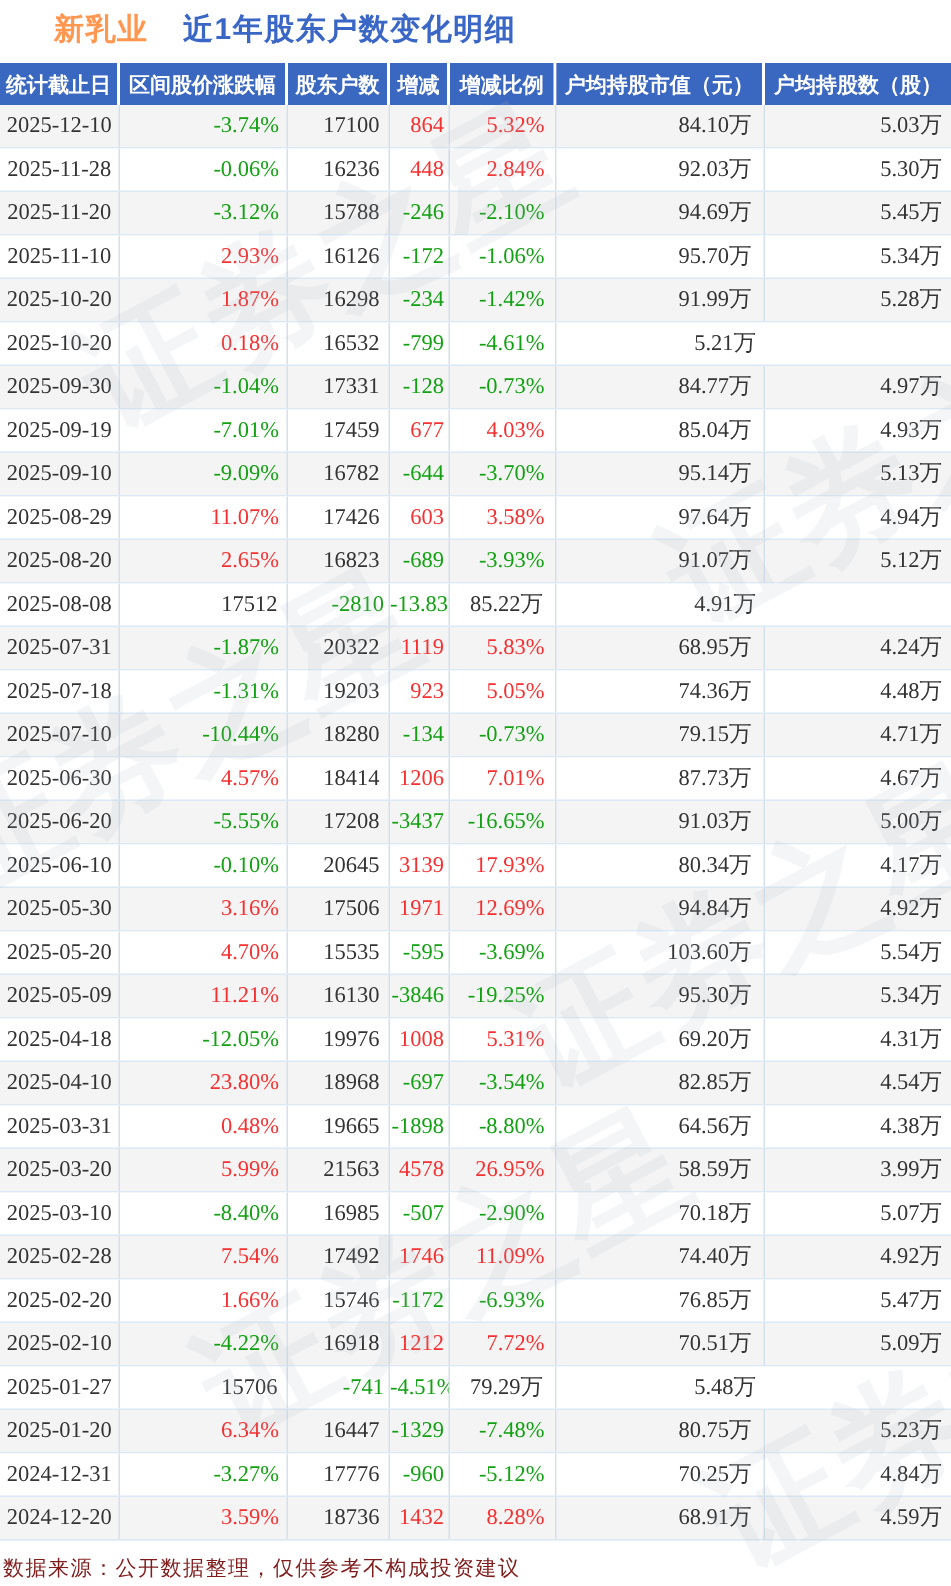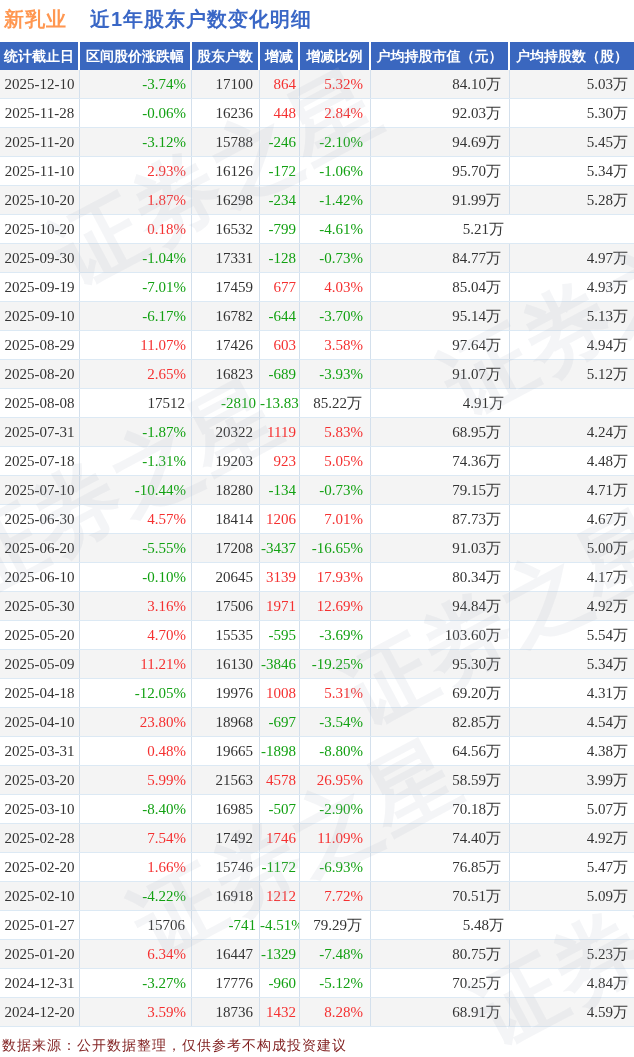--- a/index.html
+++ b/index.html
@@ -10,21 +10,21 @@
     font-family:"Liberation Sans","DejaVu Sans",sans-serif;
     overflow:hidden;
   }
   .title-bar {
     padding:6px 4px 0 4px;
     height:42px;
     font-size:20px;
     font-weight:bold;
     letter-spacing:1px;
   }
-  .title-stock { color:var(--title_stock,#FF9751); }
+  .title-stock { color:var(--title_stock,#FF9751);margin-left:32px; }
   .title-rest  { color:var(--title_text,#3A67C6); margin-left:23px; }
 
   .table { position:relative; z-index:1; }
   .thead, .tr {
     display:grid;
     grid-template-columns:80px 112px 68px 40px 71px 139px 124px;
   }
   .thead { height:28px; }
   .hc {
     background:var(--header_bg,#3A67BF);
@@ -169,21 +169,21 @@
         <div class="td c0">2025-09-19</div>
         <div class="td c1 down">-7.01%</div>
         <div class="td c2">17459</div>
         <div class="td c3 up">677</div>
         <div class="td c4 up">4.03%</div>
         <div class="td c5">85.04万</div>
         <div class="td c6">4.93万</div>
       </div>
       <div class="tr">
         <div class="td c0">2025-09-10</div>
-        <div class="td c1 down">-6.17%</div>
+        <div class="td c1 down">-9.09%</div>
         <div class="td c2">16782</div>
         <div class="td c3 down">-644</div>
         <div class="td c4 down">-3.70%</div>
         <div class="td c5">95.14万</div>
         <div class="td c6">5.13万</div>
       </div>
       <div class="tr">
         <div class="td c0">2025-08-29</div>
         <div class="td c1 up">11.07%</div>
         <div class="td c2">17426</div>

